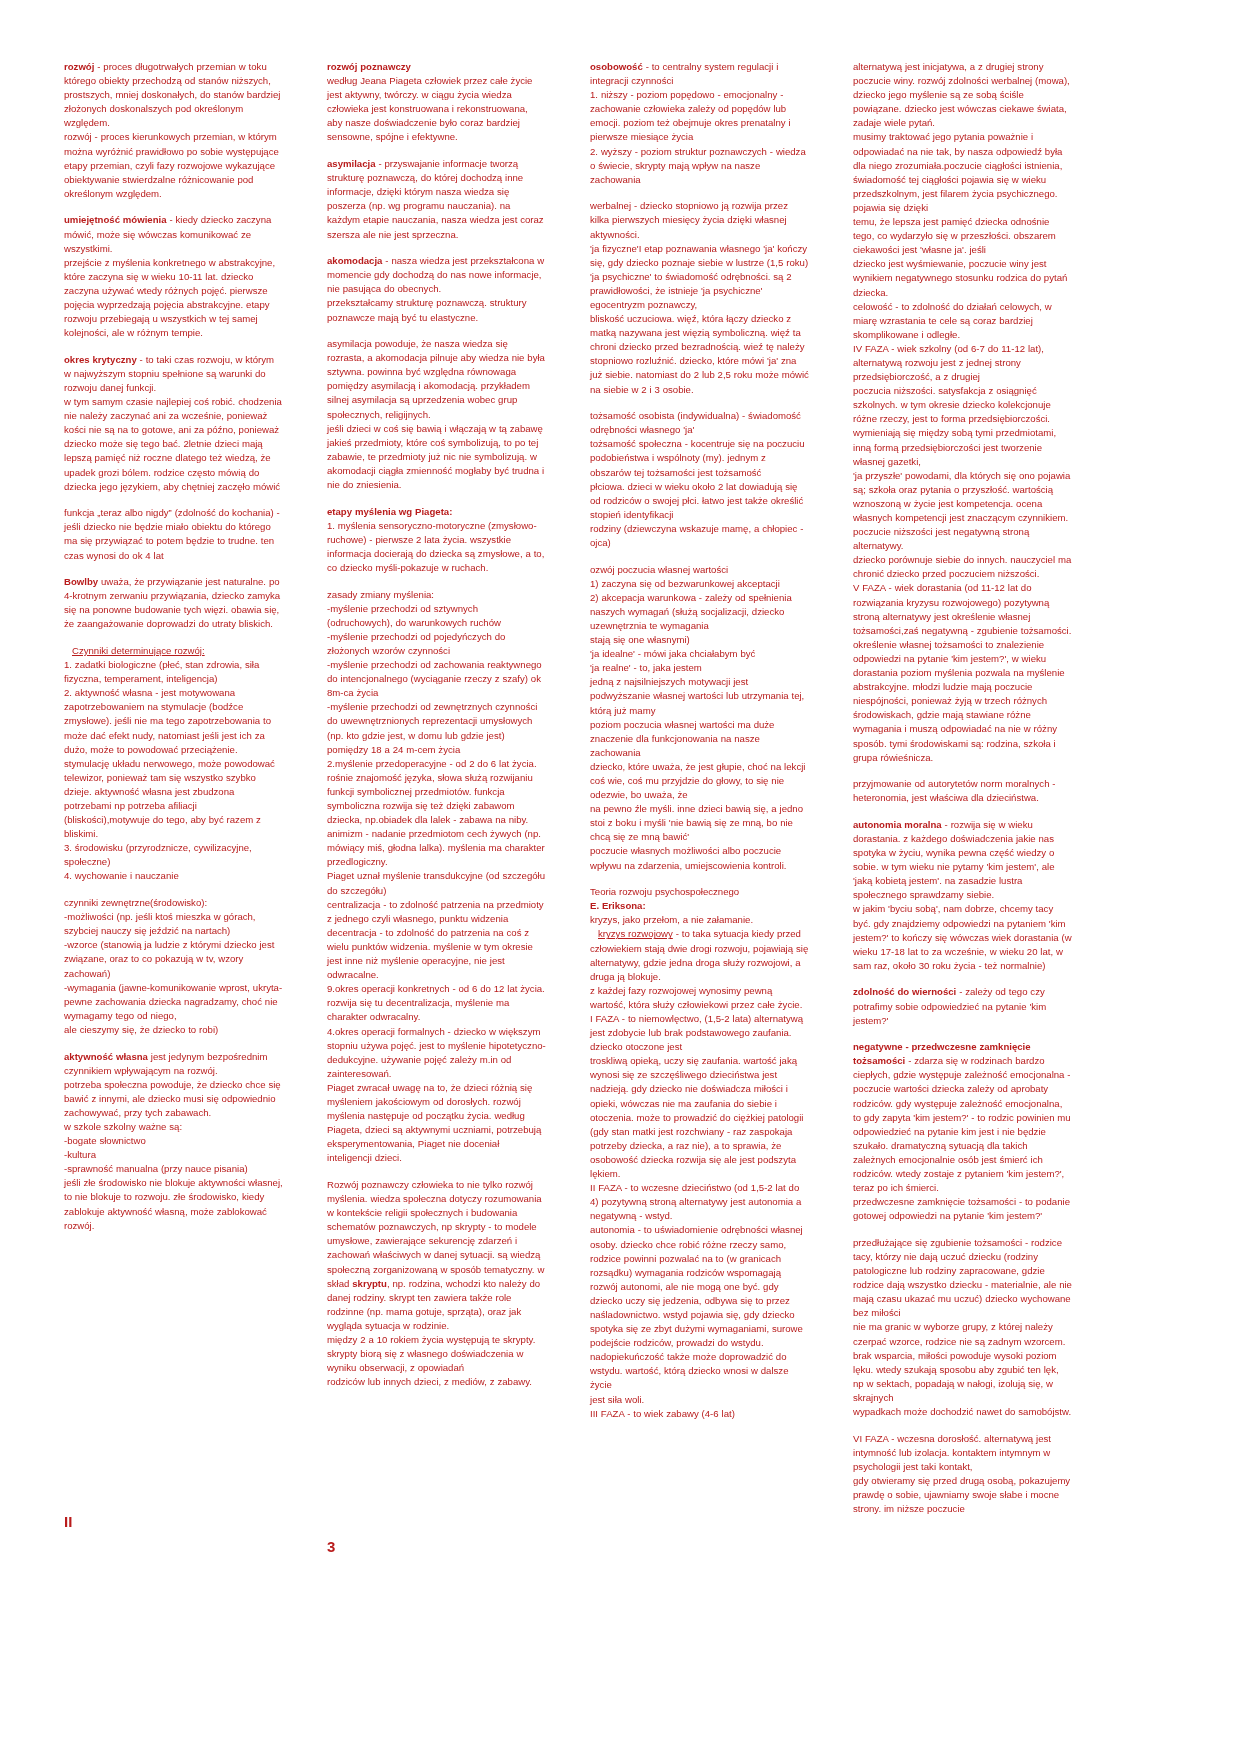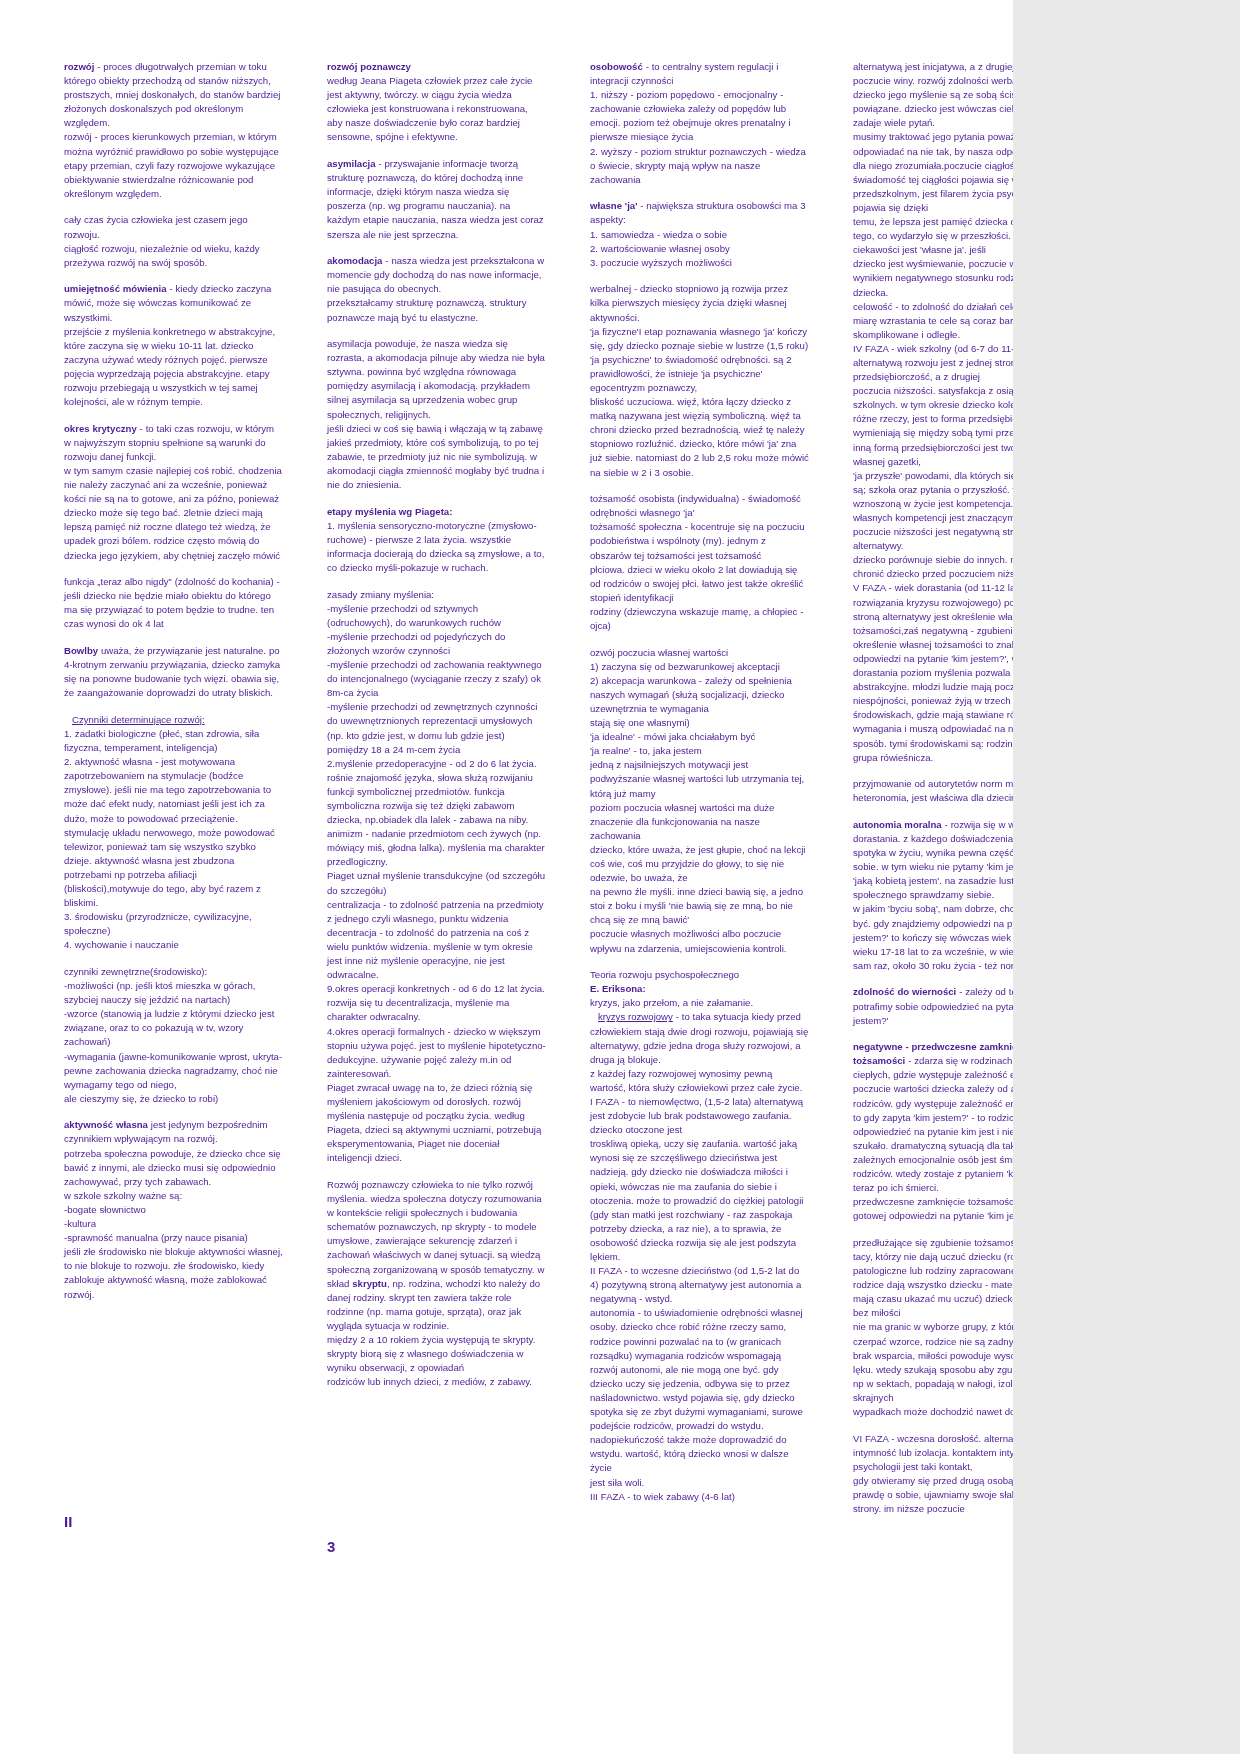--- a/index.html
+++ b/index.html
@@ -1,22 +1,22 @@
 <!DOCTYPE html>
 <html lang="pl"><head>
 <meta charset="utf-8">
 <style>
   html,body{margin:0;padding:0;background:#e9e9e9;}
   .page{
     position:relative;
-    width:1013px;height:1754px;
+    width:1240px;height:1754px;
     background:#ffffff;
     overflow:hidden;
     font-family:"Liberation Sans","DejaVu Sans",sans-serif;
-    color:#4c1d95;
+    color:#b91c1c;
   }
   .columns{
     position:absolute;left:64px;top:60px;
     display:flex;gap:44px;
   }
   .col{
     width:219px;
     font-size:9.6px;
     line-height:1.47;
     white-space:pre-line;
@@ -34,22 +34,21 @@
   }
   .footer-left{left:64px;top:1513px;}
   .footer-page{left:327px;top:1538px;}
 </style>
 </head>
 <body>
 
 <div class="page">
   <div class="columns">
     <div class="col"><p class="para"><span class="b">rozwój</span><span> - proces długotrwałych przemian w toku którego obiekty przechodzą od stanów niższych, prostszych, mniej doskonałych, do stanów bardziej złożonych doskonalszych pod określonym względem.
-rozwój - proces kierunkowych przemian, w którym można wyróżnić prawidłowo po sobie występujące etapy przemian, czyli fazy rozwojowe wykazujące obiektywanie stwierdzalne różnicowanie pod określonym względem.</span></p><p class="para"><span>cały czas życia człowieka jest czasem jego rozwoju.
-</span><span class="u">ciągłość rozwoju, niezależnie od wieku, każdy przeżywa rozwój na swój sposób.</span></p><p class="para"><span class="b">umiejętność mówienia</span><span> - kiedy dziecko zaczyna mówić, może się wówczas komunikować ze wszystkimi.
+rozwój - proces kierunkowych przemian, w którym można wyróżnić prawidłowo po sobie występujące etapy przemian, czyli fazy rozwojowe wykazujące obiektywanie stwierdzalne różnicowanie pod określonym względem.</span></p><p class="para"><span class="b">umiejętność mówienia</span><span> - kiedy dziecko zaczyna mówić, może się wówczas komunikować ze wszystkimi.
 przejście </span><span class="u">z myślenia konkretnego w abstrakcyjne</span><span>, które zaczyna się w wieku 10-11 lat. dziecko zaczyna używać wtedy różnych pojęć. pierwsze pojęcia wyprzedzają pojęcia abstrakcyjne. etapy rozwoju przebiegają u wszystkich w tej samej kolejności, ale w różnym tempie.</span></p><p class="para"><span class="b">okres krytyczny</span><span> - to taki czas rozwoju, w którym w najwyższym stopniu spełnione są warunki do rozwoju danej funkcji.
 w tym samym czasie najlepiej coś robić. chodzenia nie należy zaczynać ani za wcześnie, ponieważ kości nie są na to gotowe, ani za późno, ponieważ dziecko może się tego bać. 2letnie dzieci mają lepszą pamięć niż roczne dlatego też wiedzą, że upadek grozi bólem. rodzice często mówią do dziecka jego językiem, aby chętniej zaczęło mówić</span></p><p class="para"><span>funkcja </span><span class="u">„teraz albo nigdy”</span><span> (zdolność do kochania) - jeśli dziecko nie będzie miało obiektu do którego ma się przywiązać to potem będzie to trudne. ten czas wynosi do ok 4 lat</span></p><p class="para"><span class="b">Bowlby</span><span> uważa, że przywiązanie jest naturalne. po 4-krotnym zerwaniu przywiązania, dziecko zamyka się na ponowne budowanie tych więzi. obawia się, że zaangażowanie doprowadzi do utraty bliskich.</span></p><p class="para"><span class="bu">Czynniki determinujące rozwój:</span><span>
 1. zadatki biologiczne (płeć, stan zdrowia, siła fizyczna, temperament, inteligencja)
 2. aktywność własna - jest motywowana zapotrzebowaniem na stymulacje (bodźce zmysłowe). jeśli nie ma tego zapotrzebowania to może dać efekt nudy, natomiast jeśli jest ich za dużo, może to powodować przeciążenie. stymulację układu nerwowego, może powodować telewizor, ponieważ tam się wszystko szybko dzieje. aktywność własna jest zbudzona potrzebami np potrzeba afiliacji (bliskości),motywuje do tego, aby być razem z bliskimi.
 3. środowisku (przyrodznicze, cywilizacyjne, społeczne)
 4. wychowanie i nauczanie</span></p><p class="para"><span>czynniki zewnętrzne(środowisko):
 -możliwości (np. jeśli ktoś mieszka w górach, szybciej nauczy się jeździć na nartach)
 -wzorce (stanowią ja ludzie z którymi dziecko jest związane, oraz to co pokazują w tv, wzory zachowań)
 -wymagania (jawne-komunikowanie wprost, ukryta-pewne zachowania dziecka nagradzamy, choć nie wymagamy tego od niego,
 ale cieszymy się, że dziecko to robi)</span></p><p class="para"><span class="b">aktywność własna</span><span> jest jedynym bezpośrednim czynnikiem wpływającym na rozwój.
@@ -73,24 +72,21 @@
 Piaget uznał myślenie transdukcyjne (od szczegółu do szczegółu)
 </span><span class="u">centralizacja</span><span> - to zdolność patrzenia na przedmioty z jednego czyli własnego, punktu widzenia
 </span><span class="u">decentracja</span><span> - to zdolność do patrzenia na coś z wielu punktów widzenia. myślenie w tym okresie jest inne niż myślenie operacyjne, nie jest odwracalne.
 9.</span><span class="u">okres operacji konkretnych</span><span> - od 6 do 12 lat życia. rozwija się tu decentralizacja, myślenie ma charakter odwracalny.
 4.</span><span class="u">okres operacji formalnych</span><span> - dziecko w większym stopniu używa pojęć. jest to myślenie hipotetyczno-dedukcyjne. używanie pojęć zależy m.in od zainteresowań.
 Piaget zwracał uwagę na to, że dzieci różnią się myśleniem jakościowym od dorosłych. rozwój myślenia następuje od początku życia. według Piageta, dzieci są aktywnymi uczniami, potrzebują eksperymentowania, Piaget nie doceniał inteligencji dzieci.</span></p><p class="para"><span>Rozwój poznawczy człowieka to nie tylko rozwój myślenia. wiedza społeczna dotyczy rozumowania w kontekście religii społecznych i budowania schematów poznawczych, np skrypty - to modele umysłowe, zawierające sekurencję zdarzeń i zachowań właściwych w danej sytuacji. są wiedzą społeczną zorganizowaną w sposób tematyczny. w skład </span><span class="b">skryptu</span><span>, np. rodzina, wchodzi kto należy do danej rodziny. skrypt ten zawiera także role rodzinne (np. mama gotuje, sprząta), oraz jak wygląda sytuacja w rodzinie.
 między 2 a 10 rokiem życia występują te skrypty. skrypty biorą się z własnego doświadczenia w wyniku obserwacji, z opowiadań
 rodziców lub innych dzieci, z mediów, z zabawy.</span></p></div>
     <div class="col"><p class="para"><span class="b">osobowość</span><span> - to centralny system regulacji i integracji czynności
 1. </span><span class="u">niższy</span><span> - poziom popędowo - emocjonalny - zachowanie człowieka zależy od popędów lub emocji. poziom też obejmuje okres prenatalny i pierwsze miesiące życia
-2. </span><span class="u">wyższy</span><span> - poziom struktur poznawczych - wiedza o świecie, skrypty mają wpływ na nasze zachowania</span></p><p class="para"><span class="b">własne 'ja'</span><span> - największa struktura osobowści ma 3 aspekty:
-1. </span><span class="u">samowiedza</span><span> - wiedza o sobie
-2. wartościowanie własnej osoby
-3. poczucie wyższych możliwości</span></p><p class="para"><span class="u">werbalnej - dziecko</span><span> stopniowo ją rozwija przez kilka pierwszych miesięcy życia dzięki własnej aktywności.
+2. </span><span class="u">wyższy</span><span> - poziom struktur poznawczych - wiedza o świecie, skrypty mają wpływ na nasze zachowania</span></p><p class="para"><span class="u">werbalnej - dziecko</span><span> stopniowo ją rozwija przez kilka pierwszych miesięcy życia dzięki własnej aktywności.
 'ja fizyczne'I etap poznawania własnego 'ja' kończy się, gdy dziecko poznaje siebie w lustrze (1,5 roku)
 'ja psychiczne' to świadomość odrębności. są 2 prawidłowości, że istnieje 'ja psychiczne' egocentryzm poznawczy,
 bliskość uczuciowa. więź, która łączy dziecko z matką nazywana jest więzią symboliczną. więź ta chroni dziecko przed bezradnością. wieź tę należy stopniowo rozluźnić. dziecko, które mówi 'ja' zna już siebie. natomiast do 2 lub 2,5 roku może mówić na siebie w 2 i 3 osobie.</span></p><p class="para"><span class="u">tożsamość osobista</span><span> (indywidualna) - świadomość odrębności własnego 'ja'
 </span><span class="u">tożsamość społeczna</span><span> - kocentruje się na poczuciu podobieństwa i wspólnoty (my). jednym z obszarów tej tożsamości jest tożsamość
 płciowa. dzieci w wieku około 2 lat dowiadują się od rodziców o swojej płci. łatwo jest także określić stopień identyfikacji
 rodziny (dziewczyna wskazuje mamę, a chłopiec - ojca)</span></p><p class="para"><span>ozwój poczucia własnej wartości
 1) zaczyna się od bezwarunkowej akceptacji
 2) akcepacja warunkowa - zależy od spełnienia naszych wymagań (służą socjalizacji, dziecko uzewnętrznia te wymagania
 stają się one własnymi)
 'ja idealne' - mówi jaka chciałabym być

